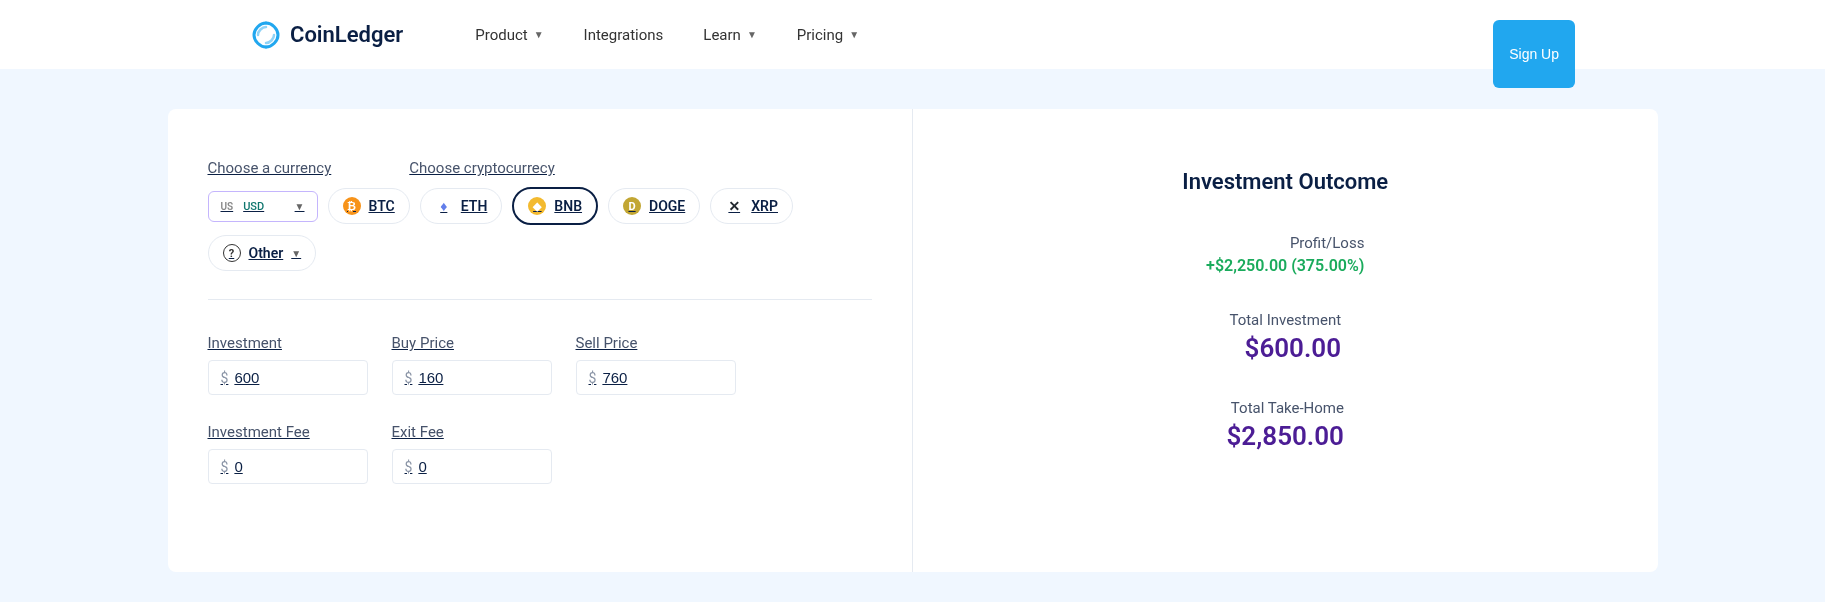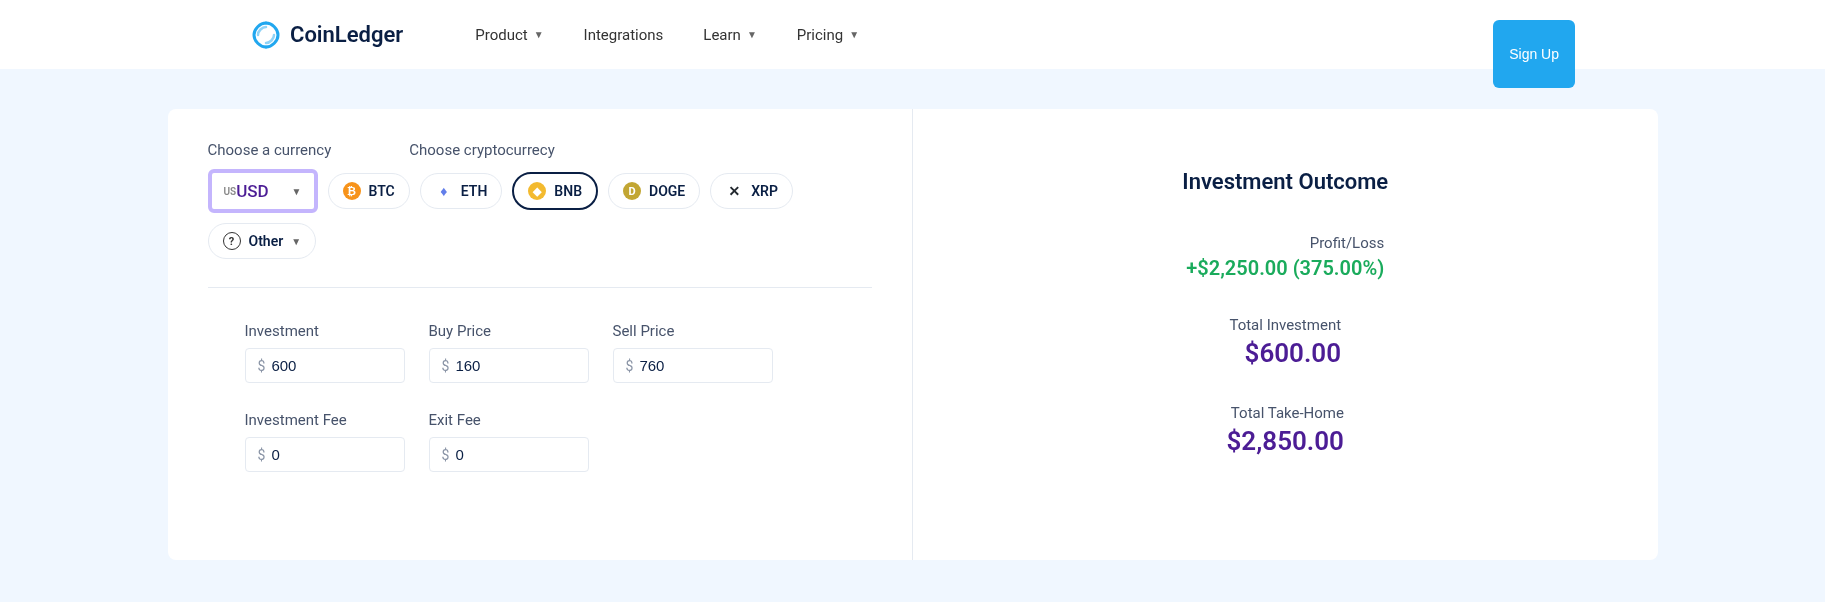--- a/index.html
+++ b/index.html
@@ -74,56 +74,58 @@
       justify-content: center;
     }
     .card {
       background: #fff;
       border-radius: 8px;
       width: 1490px;
       display: flex;
     }
     .left {
       flex: 1;
-      padding: 32px 40px 60px 40px;
+      padding: 50px 40px 60px 40px;
       border-right: 1px solid #e5eaf1;
+      text-decoration: underline;
     }
     .row-labels {
       display: flex;
       gap: 60px;
       margin-bottom: 10px;
     }
     .label {
       font-size: 15px;
       color: #47536b;
     }
     .currency-row {
       display: flex;
       align-items: center;
       gap: 10px;
       flex-wrap: wrap;
     }
     .currency-select {
-      border: 4px solid #c4b5fd;
+      border: 1px solid #c4b5fd;
       border-radius: 6px;
       padding: 8px 12px;
       display: flex;
       align-items: center;
+      gap: 10px;
       cursor: pointer;
       min-width: 110px;
     }
     .flag {
       font-size: 10px;
       color: #888;
       font-weight: 600;
     }
     .currency-code {
-      font-size: 17px;
+      font-size: 11px;
       font-weight: 500;
-      color: #4c1d95;
+      color: #0f766e;
     }
     .crypto-pill {
       border: 1px solid #e5eaf1;
       border-radius: 999px;
       padding: 8px 14px;
       display: flex;
       align-items: center;
       gap: 8px;
       cursor: pointer;
       font-size: 14px;
@@ -161,21 +163,20 @@
     }
     .divider {
       height: 1px;
       background: #e5eaf1;
       margin: 28px 0 34px 0;
     }
     .inputs-row {
       display: flex;
       gap: 24px;
       margin-bottom: 28px;
-      margin-left: 37px;
     }
     .input-group {
       display: flex;
       flex-direction: column;
       gap: 8px;
       width: 160px;
     }
     .input-label {
       font-size: 15px;
       color: #47536b;
@@ -221,21 +222,21 @@
       font-size: 15px;
       color: #47536b;
       margin-bottom: 4px;
     }
     .stat-value {
       font-size: 26px;
       font-weight: 600;
       color: #4c1d95;
     }
     .profit-value {
-      font-size: 20px;
+      font-size: 16px;
       font-weight: 600;
       color: #1aab5c;
     }
   </style>
 </head>
 <body>
 
 <header class="header">
   <div class="logo">
     <svg class="logo-icon" viewBox="0 0 32 32">

